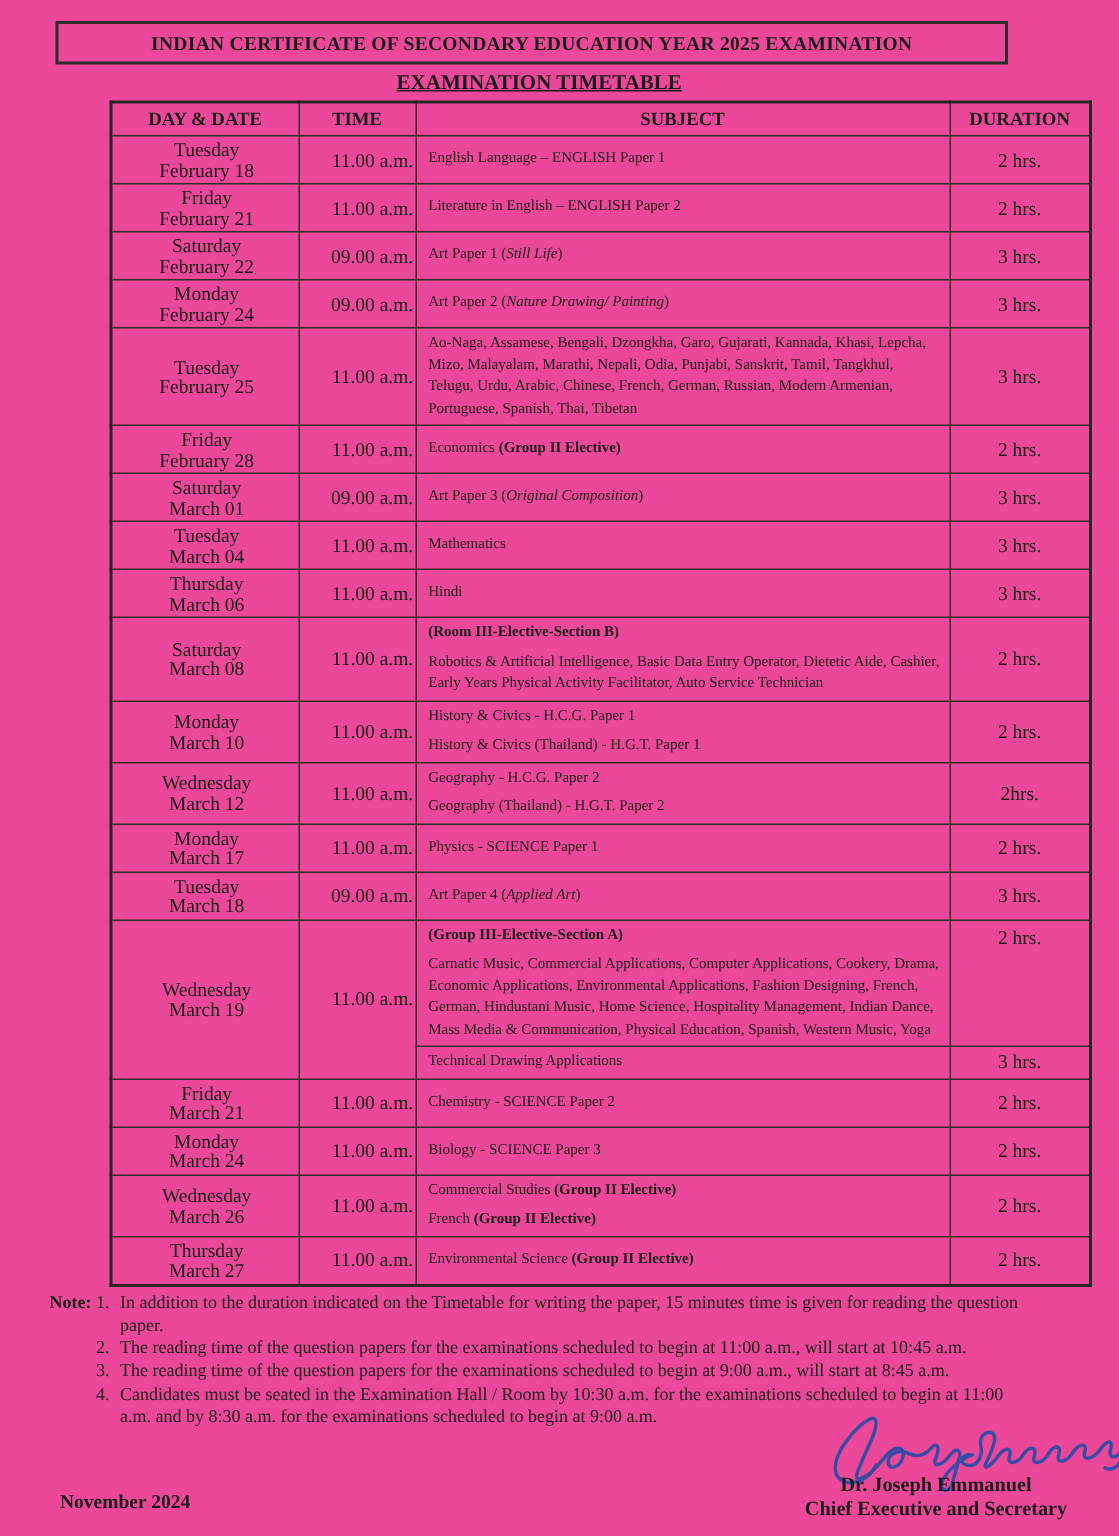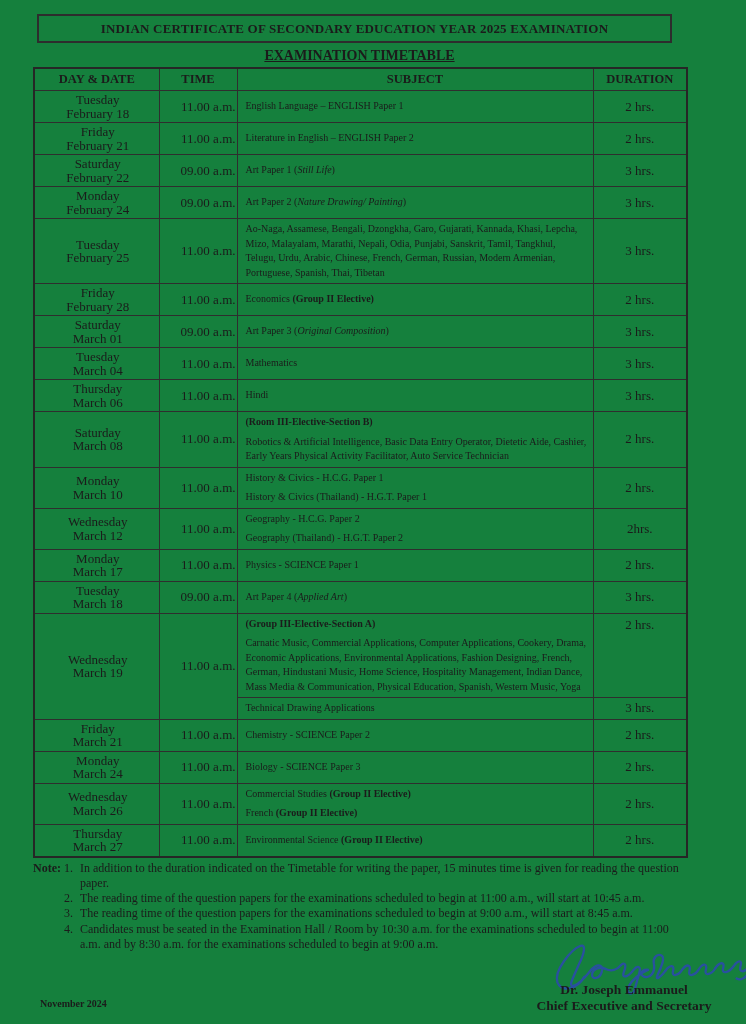--- a/index.html
+++ b/index.html
@@ -1,53 +1,53 @@
 <!DOCTYPE html>
 <html><head>
 <meta charset="utf-8">
 <style>
   html,body { margin:0; padding:0; background:#fcfcfb; }
   .page {
     position:relative; width:746px; height:1024px; overflow:hidden;
-    background:#15803d; color:#1b1b1b;
+    background:#ec4899; color:#1b1b1b;
     font-family:"Liberation Serif", serif;
   }
   .sheet { position:absolute; left:33px; top:14px; width:653px; }
 
   .title-box {
     border:2px solid #2d2d2d; margin:0 14px 0 4px; padding:5px 8px 4px;
     text-align:center; font-weight:bold; font-size:13px; letter-spacing:.2px;
   }
   .subtitle {
     text-align:center; font-weight:bold; font-size:14px;
     text-decoration:underline; margin:5px 0 3px;
   }
 
-  table.timetable { border-collapse:collapse; table-layout:fixed; width:100%; }
+  table.timetable { border-collapse:collapse; table-layout:fixed; width:100%;margin-left:40px; }
   .timetable th, .timetable td { border:1.6px solid #2e2e2e; }
   .timetable { border:2px solid #262626; }
   .hcell { font-size:12.5px; padding:3px 2px; font-weight:bold; }
   .day-cell { padding:2px 4px 2px 6px; font-size:13px; vertical-align:middle; text-align:center; }
   .day-line { line-height:13.5px; }
   .time-cell { text-align:right; font-size:13px; vertical-align:middle; }
   .subject-cell { padding:3px 6px 3px 8px; font-size:10px; vertical-align:middle; text-align:left; }
   .subj-line { line-height:14.5px; }
   .subj-line + .subj-line { margin-top:5px; }
   .dur-cell { text-align:center; font-size:13px; vertical-align:middle; }
   .dur-cell.vtop { vertical-align:top; padding-top:3px; }
   .b { font-weight:bold; }
   .i { font-style:italic; }
 
   .notes { margin-top:3px; font-size:12px; }
   .note-row { display:grid; grid-template-columns:31px 16px 1fr; line-height:15.3px; }
   .note-label { font-weight:bold; }
 
   .footer-date {
     position:absolute; left:40px; bottom:15px;
-    font-weight:bold; font-size:10px;
+    font-weight:bold; font-size:13px;
   }
   .signer { position:absolute; right:10px; bottom:10px; width:224px; text-align:center; }
   .signature-svg { display:block; width:212px; height:56px; margin:0 -6px -13px 30px; }
   .signer-name, .signer-title { font-weight:bold; font-size:13.5px; line-height:16px; white-space:nowrap; }
 </style>
 </head>
 <body>
 
 <div class="page">
   <div class="sheet">

